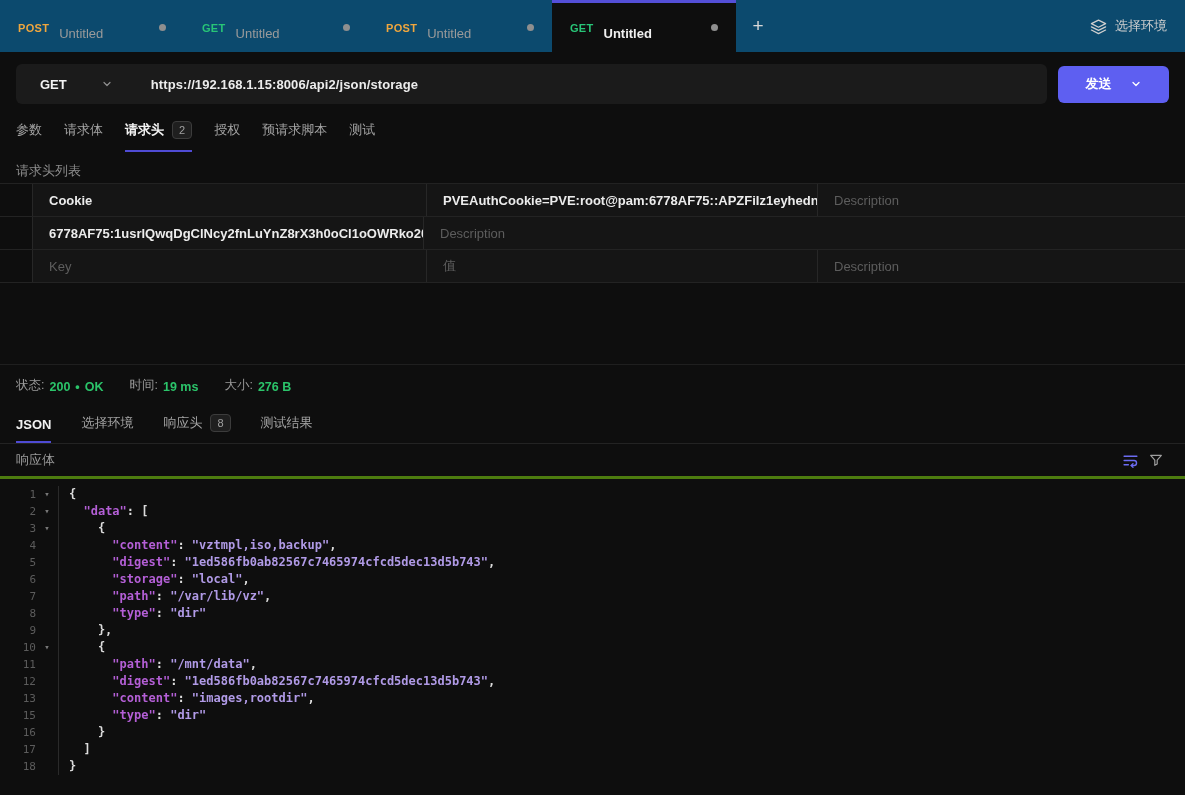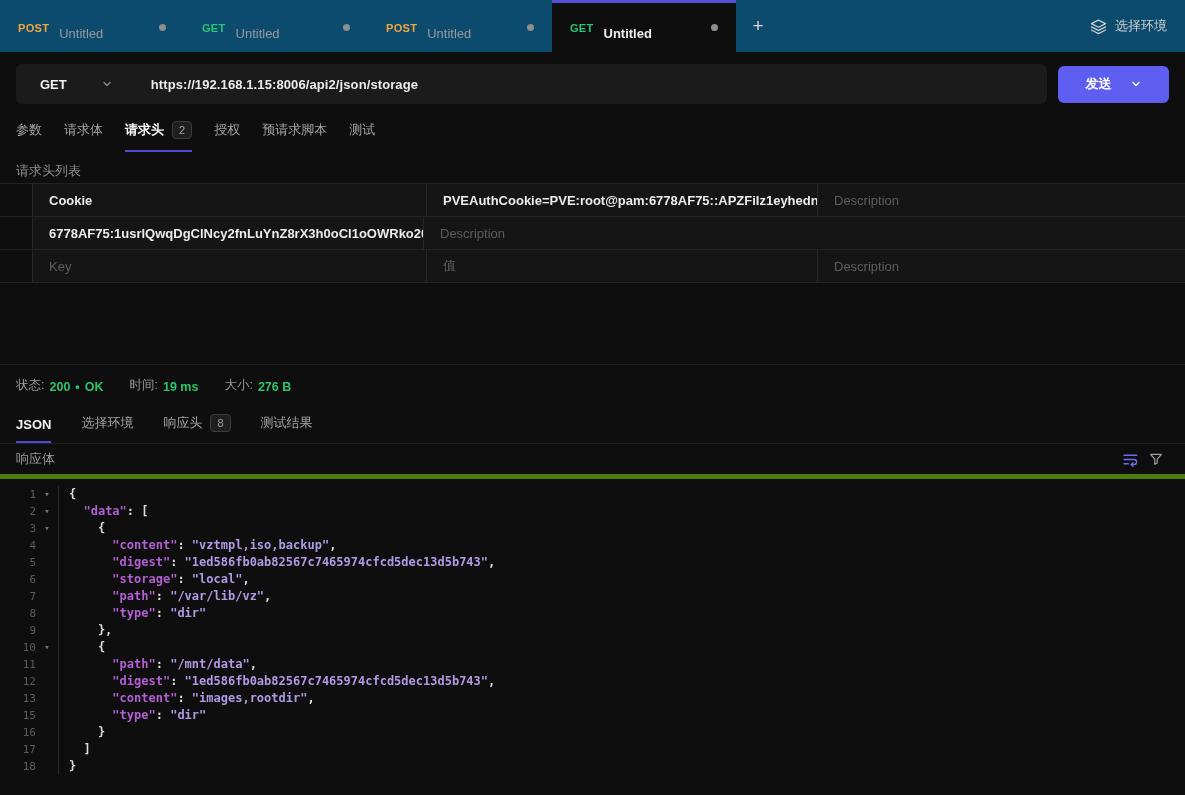--- a/index.html
+++ b/index.html
@@ -65,21 +65,21 @@
   .slabel { color:#9a9a9a; }
   .sval { color:#2bc46a; font-weight:700; }
 
   
   .res-tabs { flex:0 0 38px; display:flex; align-items:flex-end; gap:30px; padding:0 16px;
               border-bottom:1px solid #232323; }
   .res-tabs .rtab { padding-bottom:9px; }
 
   
   .res-bar { flex:0 0 35px; display:flex; align-items:center; padding:0 16px;
-             border-bottom:5px solid #4d7c0f; }
+             border-bottom:3px solid #4d7c0f; }
   .res-bar .label { color:#9a9a9a; font-size:13px; flex:1; }
   .icon-btn { width:26px; height:22px; display:flex; align-items:center; justify-content:center; cursor:pointer; }
 
   
   .code { flex:1; overflow:hidden; padding-top:7px;
           font-family:"DejaVu Sans Mono","Liberation Mono",monospace; font-size:12px; }
   .cline { display:flex; height:17px; line-height:17px; }
   .lnum { width:36px; text-align:right; color:#5c5c5c; font-size:11px; flex:0 0 36px; }
   .fold { width:22px; text-align:center; color:#777; font-size:9px; flex:0 0 22px; }
   .ccontent { border-left:1px solid #2a2a2a; padding-left:10px; white-space:pre; font-weight:700; }

